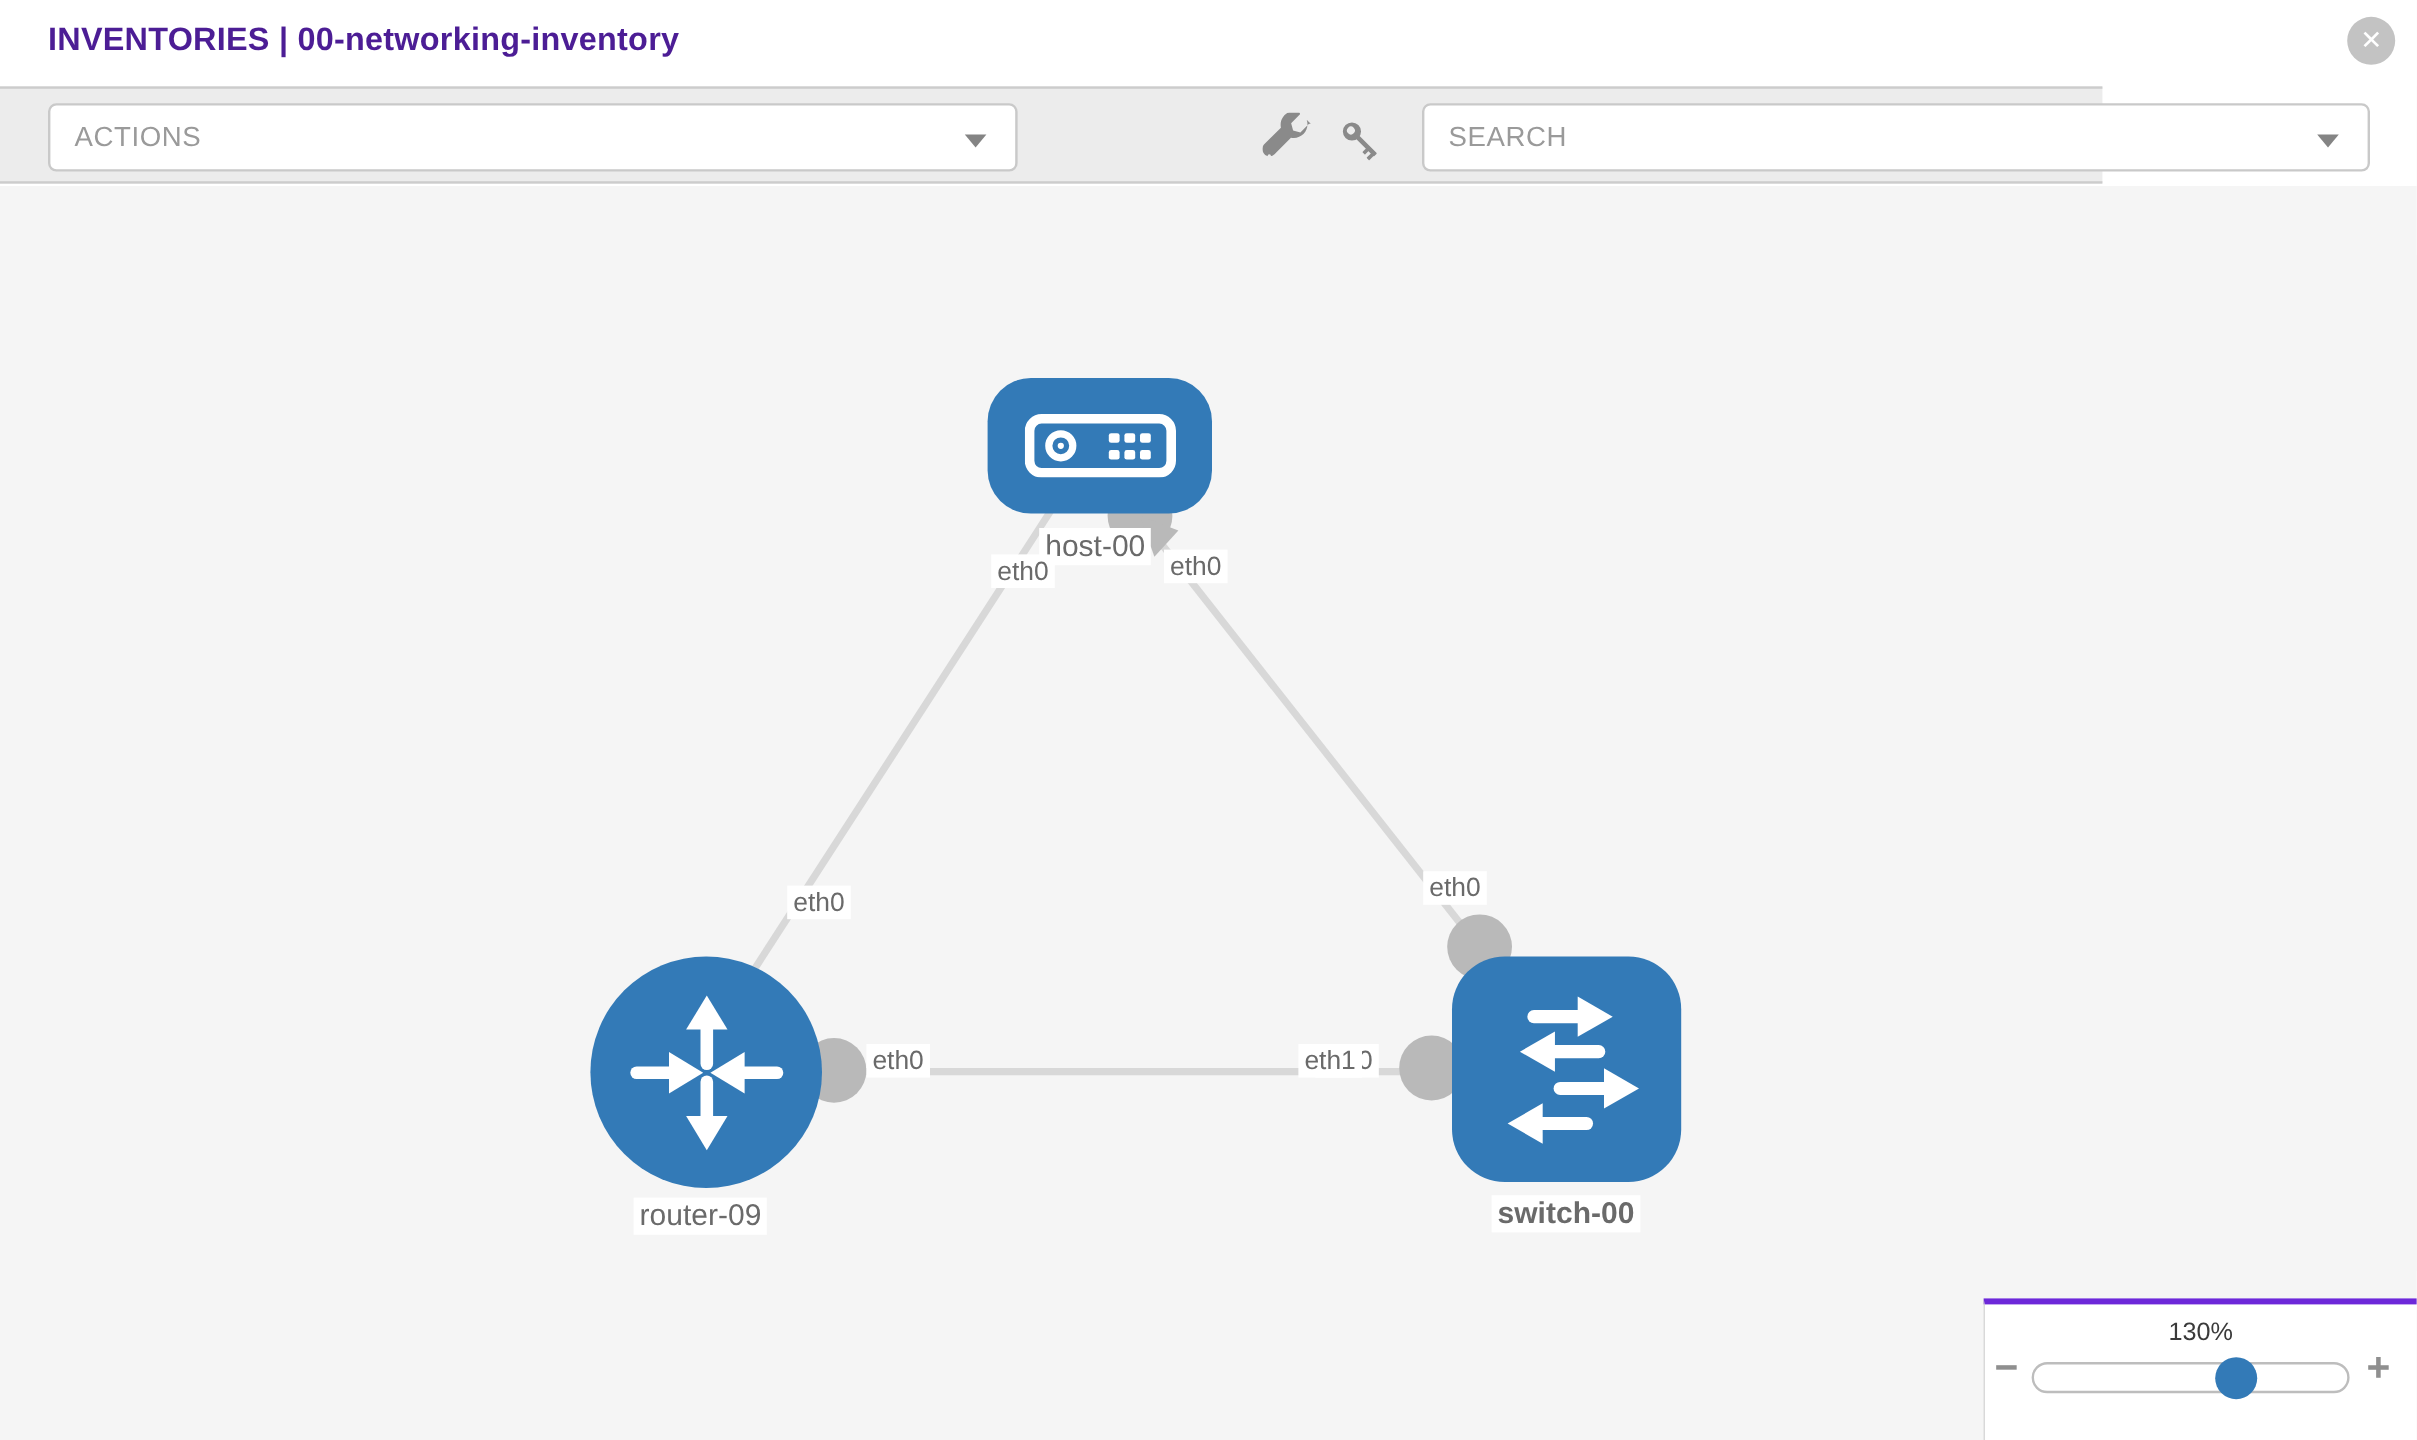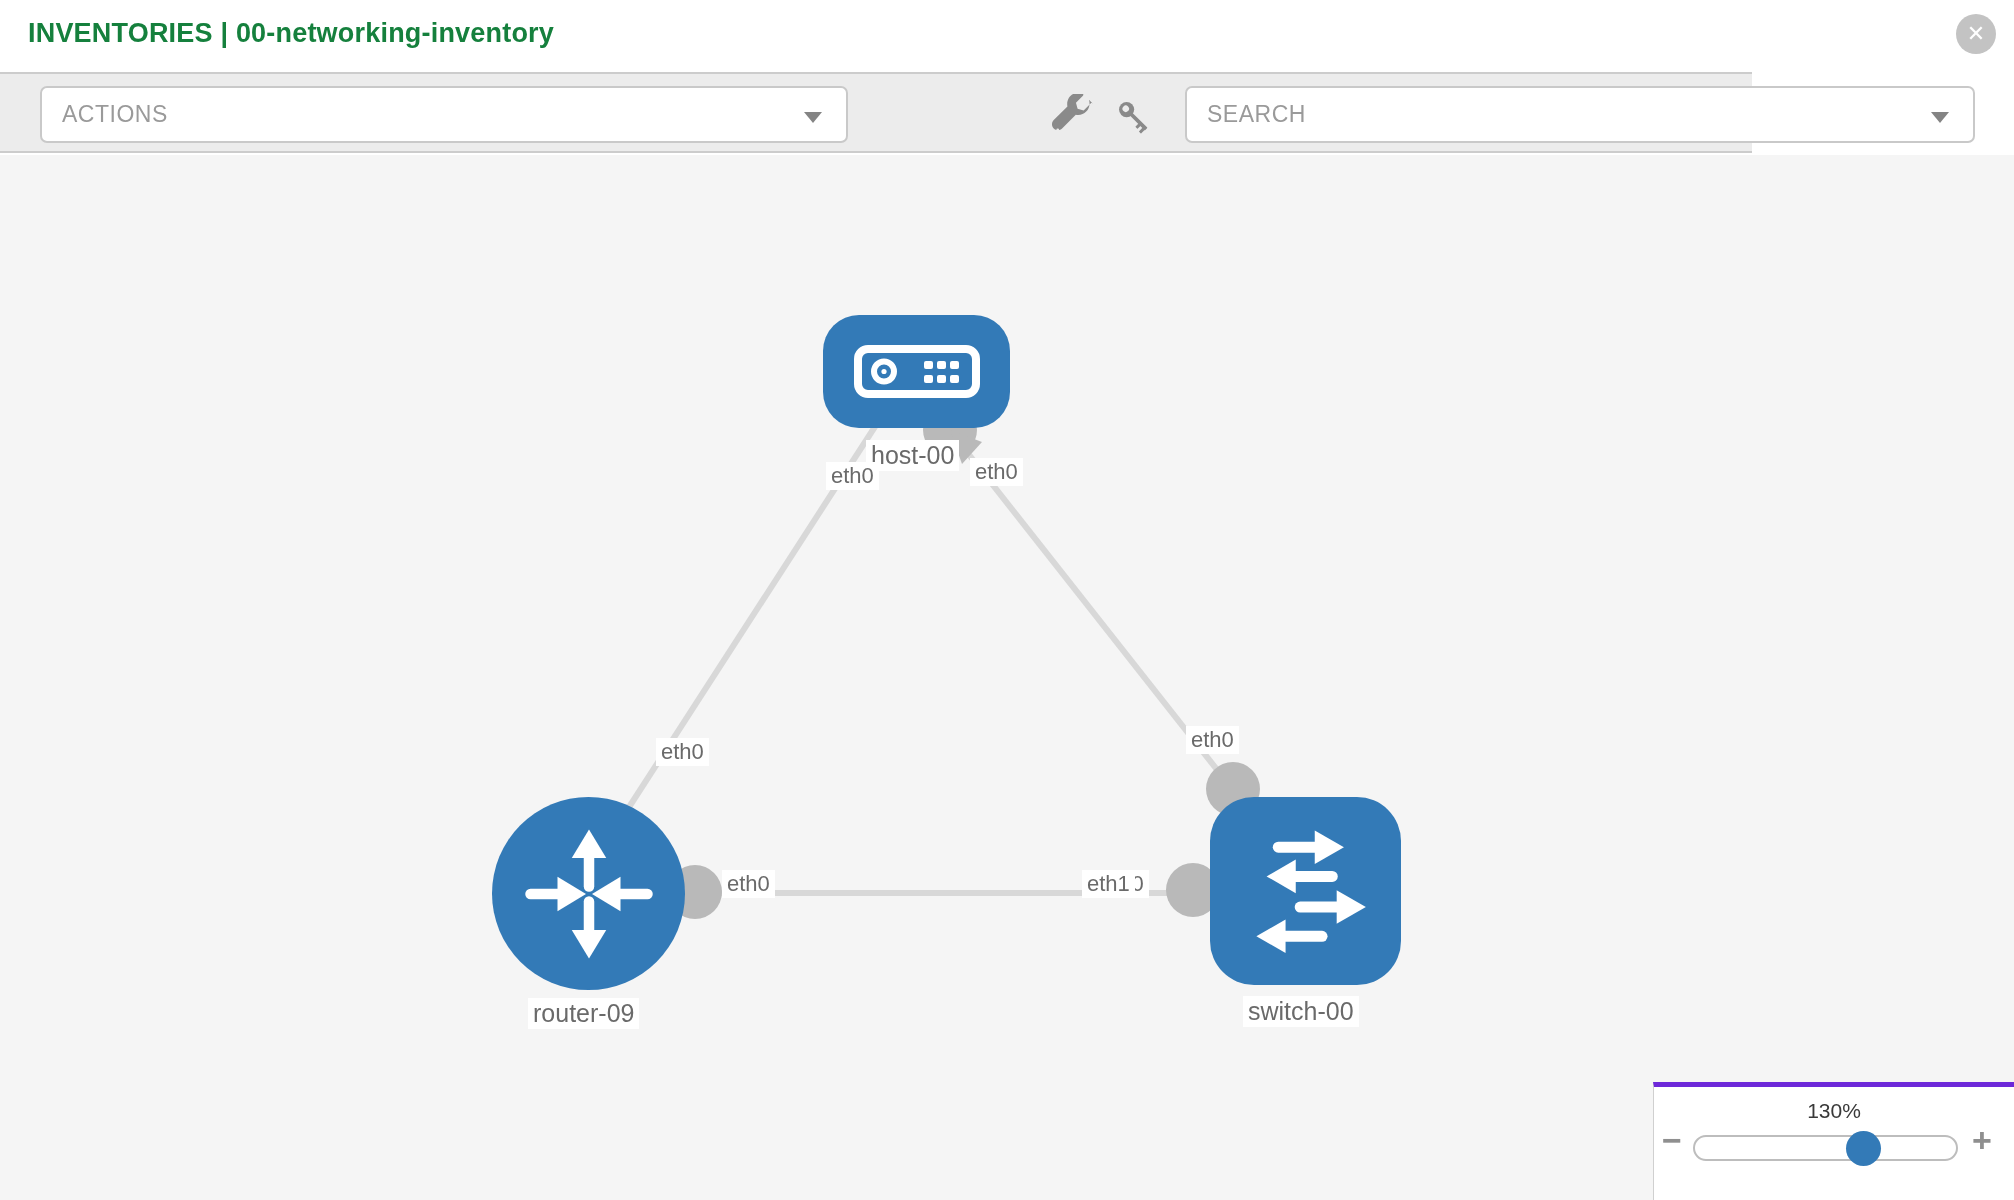--- a/index.html
+++ b/index.html
@@ -1,21 +1,21 @@
 <!DOCTYPE html>
 <html><head>
 <meta charset="utf-8">
 <style>
   * { margin: 0; padding: 0; box-sizing: border-box; }
   html, body { width: 2014px; height: 1200px; overflow: hidden; }
   body { font-family: "Liberation Sans", "DejaVu Sans", sans-serif; background: #fff; position: relative; }
 
   
   .header { position: absolute; left: 0; top: 0; width: 2014px; height: 72px; background: #fff; }
-  .page-title { position: absolute; left: 28px; top: 18px; font-size: 27px; font-weight: 700; color: #15803d; letter-spacing: .2px; }
+  .page-title { position: absolute; left: 40px; top: 18px; font-size: 27px; font-weight: 700; color: #4c1d95; letter-spacing: .2px; }
   .close-btn { position: absolute; left: 1956px; top: 14px; width: 40px; height: 40px; border-radius: 50%;
                background: #c3c3c3; color: #fff; display: flex; align-items: center; justify-content: center;
                font-size: 22px; font-weight: 700; cursor: pointer; }
 
   
   .toolbar { position: absolute; left: 0; top: 72px; width: 1752px; height: 81px; background: #ececec;
              border-top: 2px solid #cccccc; border-bottom: 2px solid #cccccc; }
   .dropdown { position: absolute; top: 12px; height: 57px; background: #fff; border: 2px solid #c9c9c9;
               border-radius: 7px; display: flex; align-items: center; cursor: pointer; }
   .dropdown .dd-label { margin-left: 20px; font-size: 23px; color: #9a9a9a; letter-spacing: .5px; }
@@ -154,21 +154,21 @@
       <path d="M92 122 H148"></path>
         <polygon points="182,122 142,99 142,145" stroke="none"></polygon>
       <path d="M66 162 H122"></path>
         <polygon points="32,162 72,139 72,185" stroke="none"></polygon>
     </g>
   </svg>
 </div>
 
 <div class="lbl lbl-node" style="left:866px; top:440px;">host-00</div>
 <div class="lbl lbl-node" style="left:528px; top:998px;">router-09</div>
-<div class="lbl lbl-node" style="left:1243px; top:996px;">switch-00</div>
+<div class="lbl lbl-node" style="left:1243px; top:996px;font-weight:bold;">switch-00</div>
 
 <div class="lbl lbl-port" style="left:826px; top:462px;">eth0</div>
 <div class="lbl lbl-port" style="left:970px; top:458px;">eth0</div>
 <div class="lbl lbl-port" style="left:656px; top:738px;">eth0</div>
 <div class="lbl lbl-port" style="left:1186px; top:726px;">eth0</div>
 <div class="lbl lbl-port" style="left:722px; top:870px;">eth0</div>
 <div class="lbl lbl-port" style="left:1096px; top:870px;">eth0</div>
 <div class="lbl lbl-port" style="left:1082px; top:870px;">eth1</div>
 
 <div class="zoom-panel">

